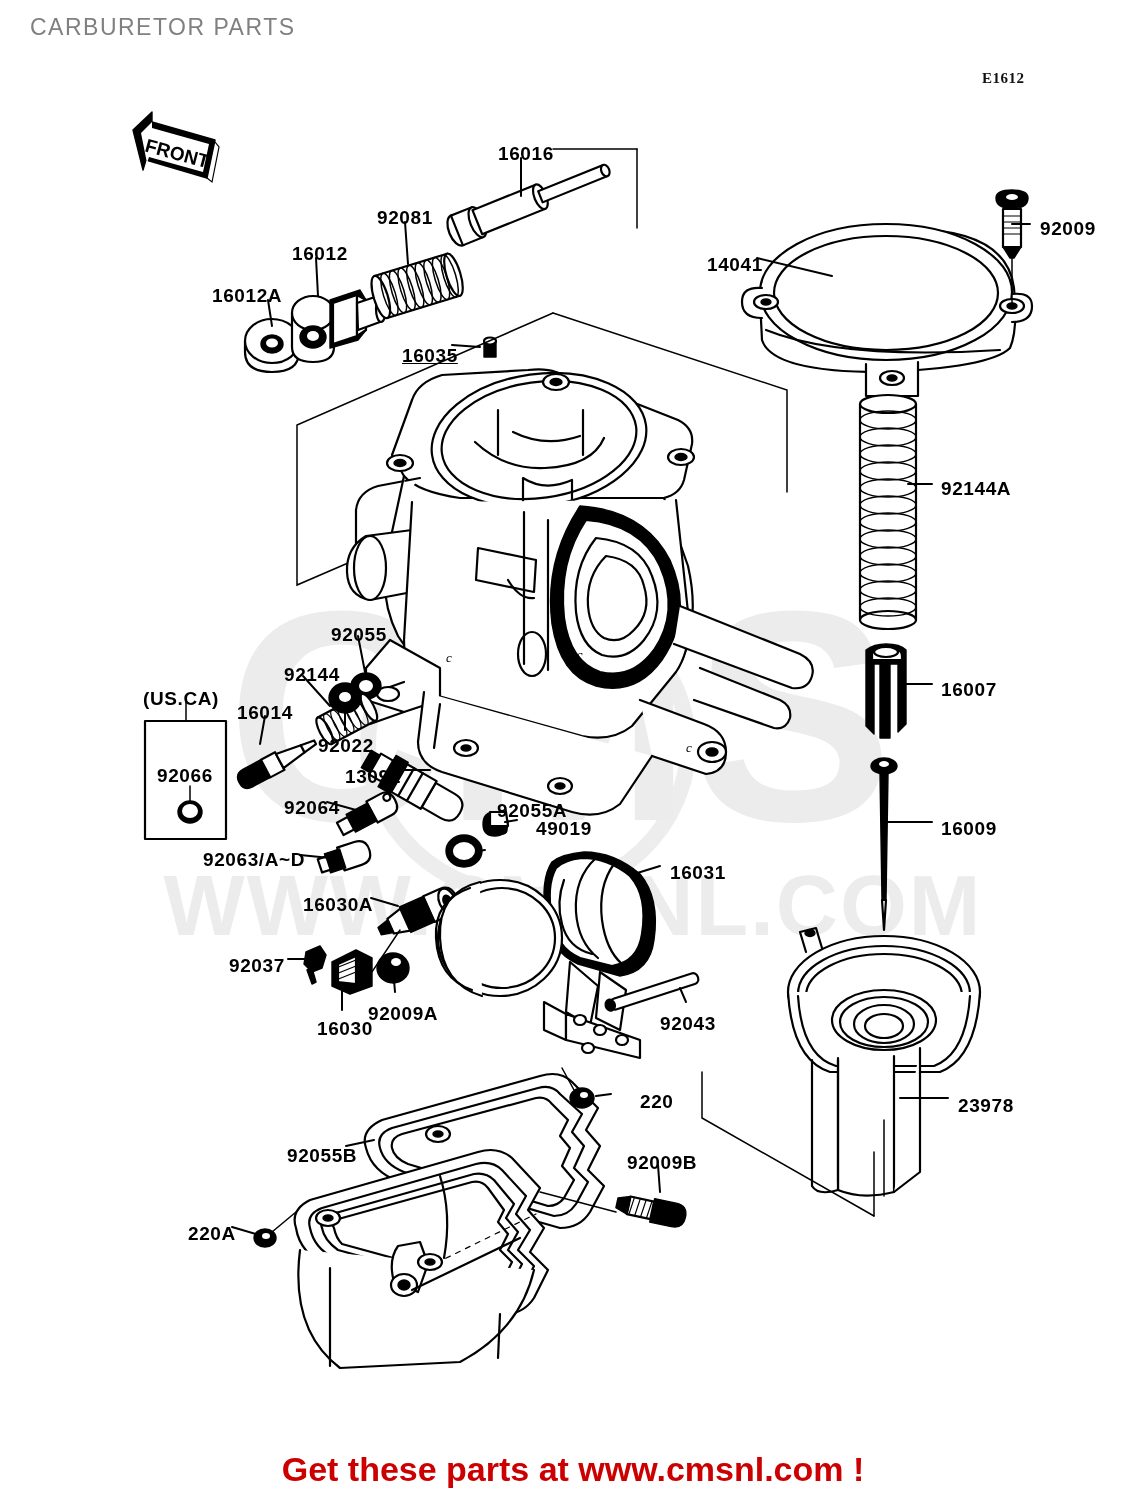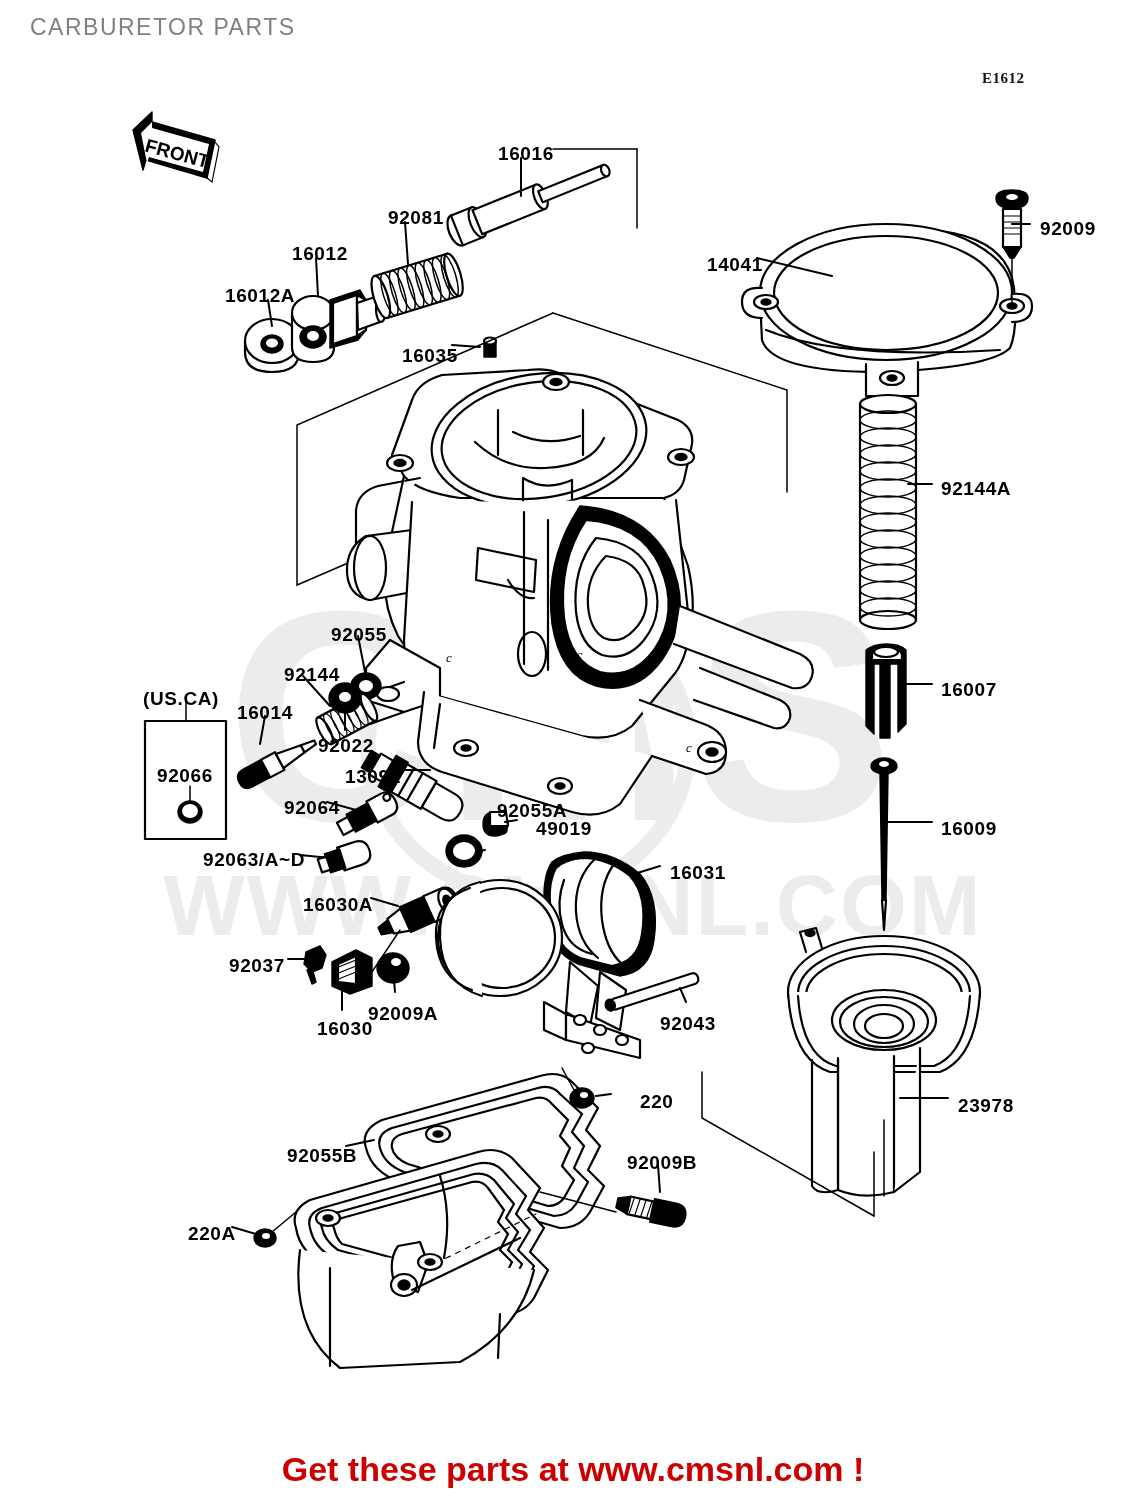--- a/index.html
+++ b/index.html
@@ -526,26 +526,26 @@
     <path class="lead" d="M686 1002 L680 988"></path>
     <path class="lead" d="M611 1094 L596 1096"></path>
     <path class="lead" d="M346 1146 L374 1140"></path>
     <path class="lead" d="M658 1165 L660 1192"></path>
     <path class="lead" d="M232 1227 L256 1234"></path>
   </g>
 </svg>
 
 <div id="labels-layer">
     <div class="lbl" style="left: 498px; top: 143px;">16016</div>
-    <div class="lbl" style="left: 377px; top: 207px; margin-left: 11px;">92081</div>
+    <div class="lbl" style="left: 377px; top: 207px;">92081</div>
     <div class="lbl" style="left: 292px; top: 243px;">16012</div>
-    <div class="lbl" style="left: 225px; top: 285px;">16012A</div>
+    <div class="lbl" style="left: 212px; top: 285px;">16012A</div>
     <div class="lbl" style="left: 707px; top: 254px;">14041</div>
     <div class="lbl" style="left: 1040px; top: 218px; text-align: center;">92009</div>
-    <div class="lbl" style="left: 402px; top: 345px;">16035</div>
+    <div class="lbl" style="left: 402px; top: 345px; text-decoration: underline;">16035</div>
     <div class="lbl" style="left: 941px; top: 478px;">92144A</div>
     <div class="lbl" style="left: 331px; top: 624px;">92055</div>
     <div class="lbl" style="left: 284px; top: 664px;">92144</div>
     <div class="lbl" style="left: 237px; top: 702px;">16014</div>
     <div class="lbl" style="left: 318px; top: 735px;">92022</div>
     <div class="lbl" style="left: 345px; top: 766px;">13091</div>
     <div class="lbl" style="left: 284px; top: 797px;">92064</div>
     <div class="lbl" style="left: 203px; top: 849px;">92063/A~D</div>
     <div class="lbl" style="left: 303px; top: 894px;">16030A</div>
     <div class="lbl" style="left: 229px; top: 955px;">92037</div>

